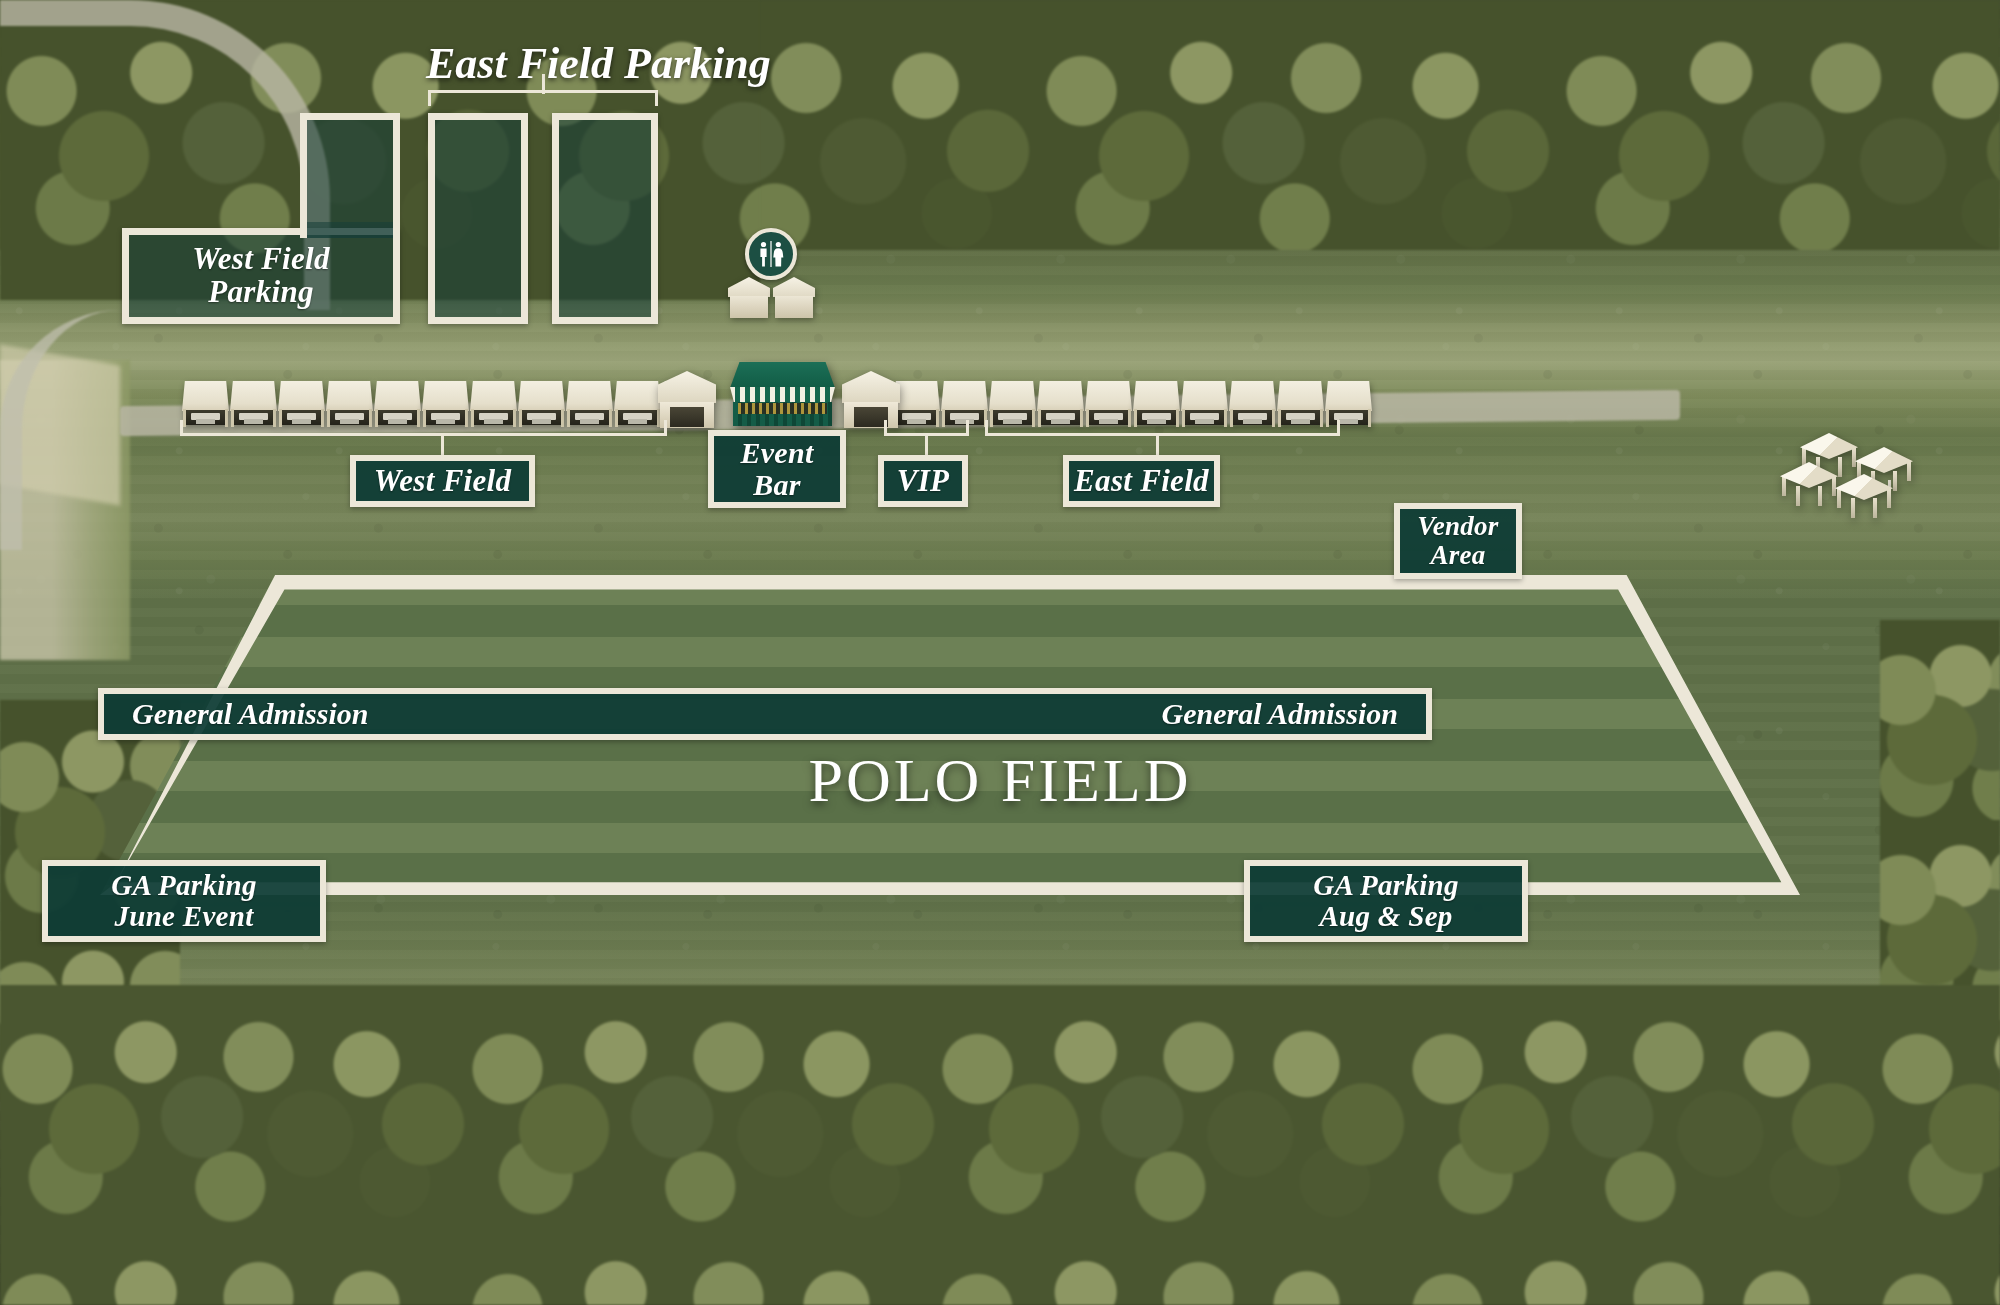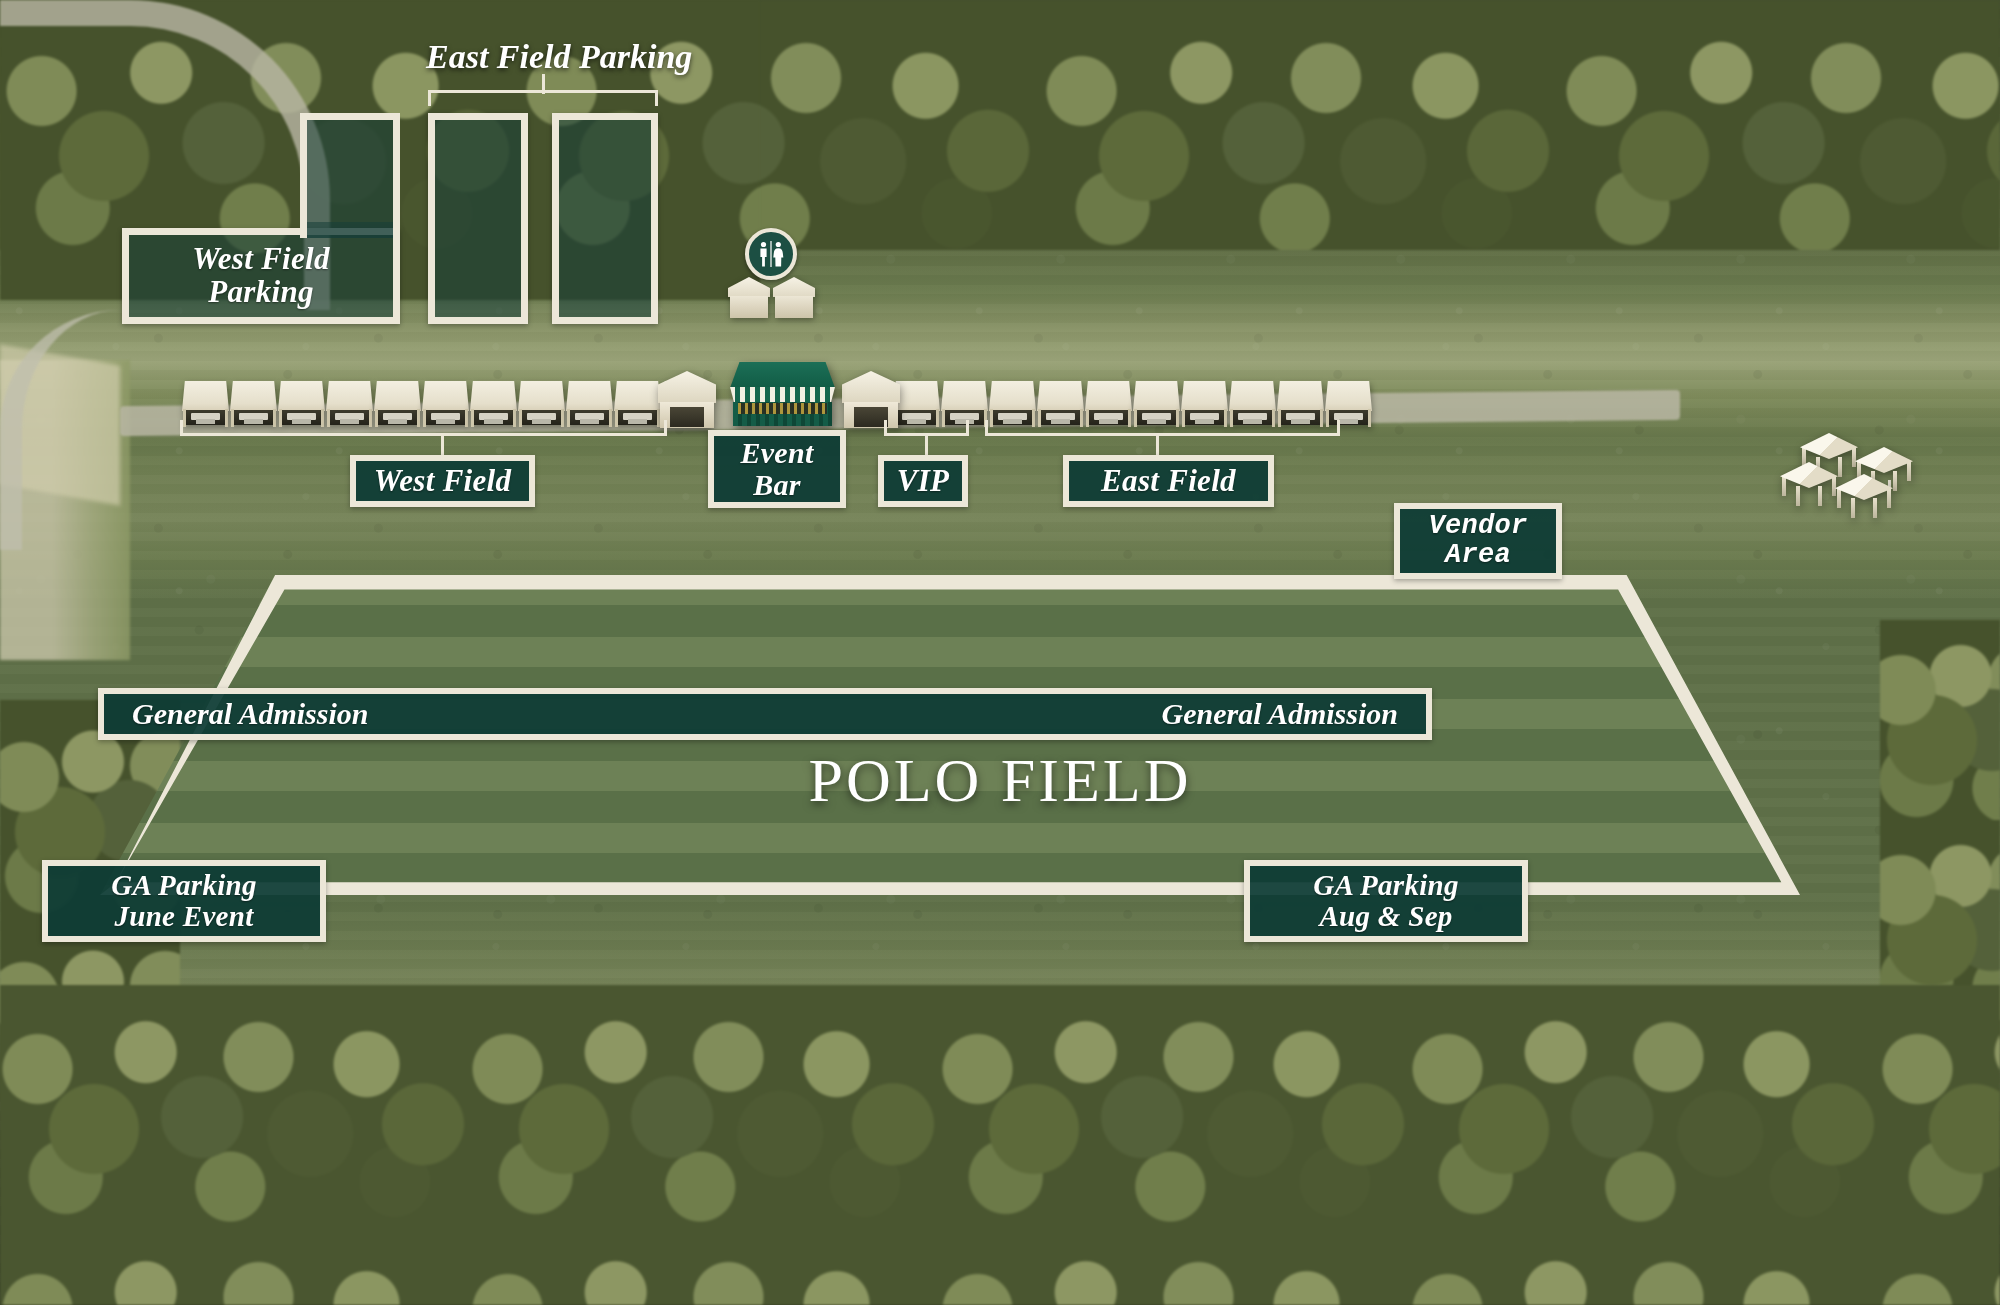--- a/index.html
+++ b/index.html
@@ -262,32 +262,32 @@
     left: 1888px; top: 480px; width: 3px; height: 28px;
     background: #ece7d8;
   }
 
   
   .free-label {
     position: absolute;
     color: #ffffff;
     font-style: italic;
     font-weight: 700;
-    font-size: 34px;
+    font-size: 44px;
     text-shadow: 0 2px 5px rgba(0,0,0,.65);
     white-space: nowrap;
   }
   #east-field-parking-label { left: 426px; top: 38px; }
 
   
   #west-field-label  { left: 350px; top: 455px; width: 185px; height: 52px; font-size: 31px; }
   #pony-bar-label    { left: 708px; top: 430px; width: 138px; height: 78px; font-size: 30px; }
   #vip-label         { left: 878px; top: 455px; width: 90px; height: 52px; font-size: 31px; }
-  #east-field-label  { left: 1063px; top: 455px; width: 211px; height: 52px; font-size: 31px; }
-  #vendor-area-label { left: 1394px; top: 503px; width: 168px; height: 76px; font-size: 27px; font-family: Liberation Mono, monospace; }
+  #east-field-label  { left: 1063px; top: 455px; width: 157px; height: 52px; font-size: 31px; }
+  #vendor-area-label { left: 1394px; top: 503px; width: 128px; height: 76px; font-size: 27px; }
 
   
   #ga-band {
     position: absolute;
     left: 98px; top: 688px; width: 1334px; height: 52px;
     background: rgba(13, 59, 53, 0.93);
     border: 6px solid #ece7d8;
     display: flex;
     align-items: center;
     justify-content: space-between;

